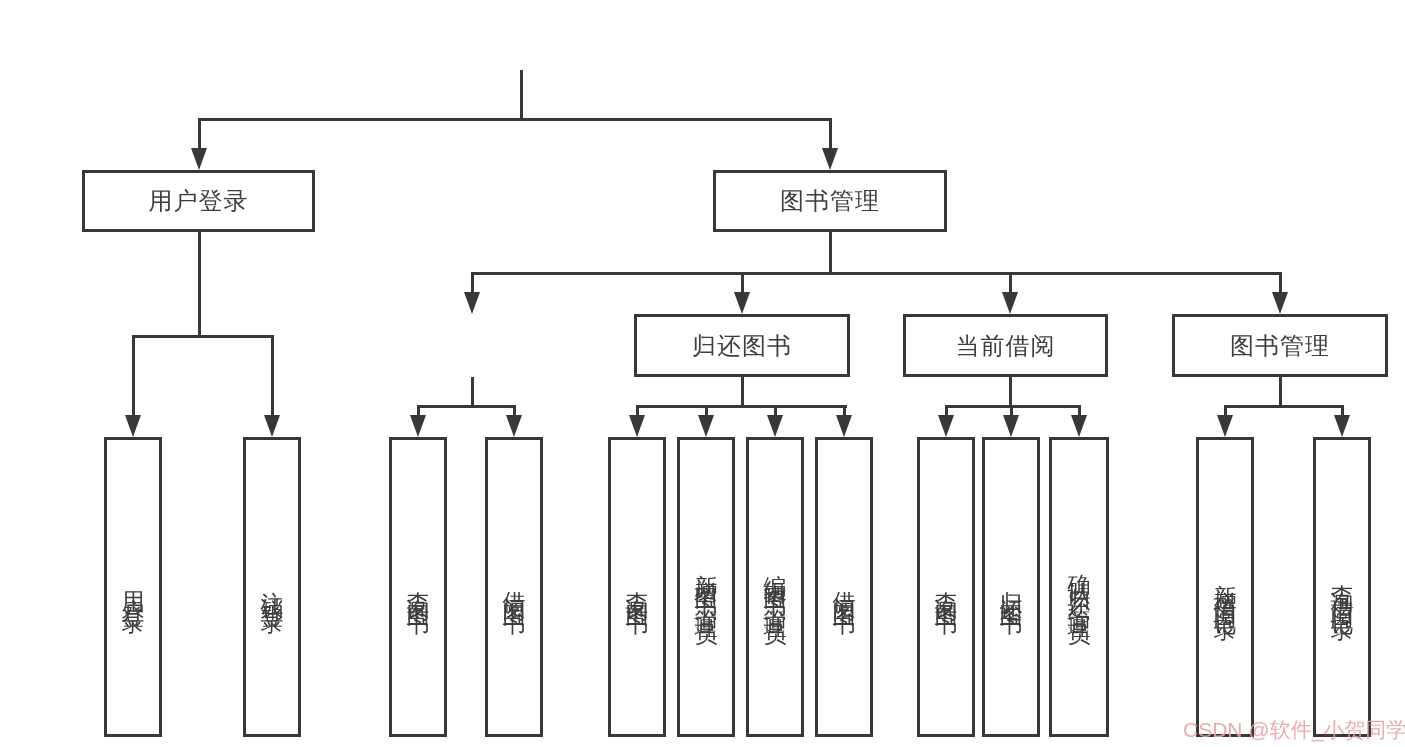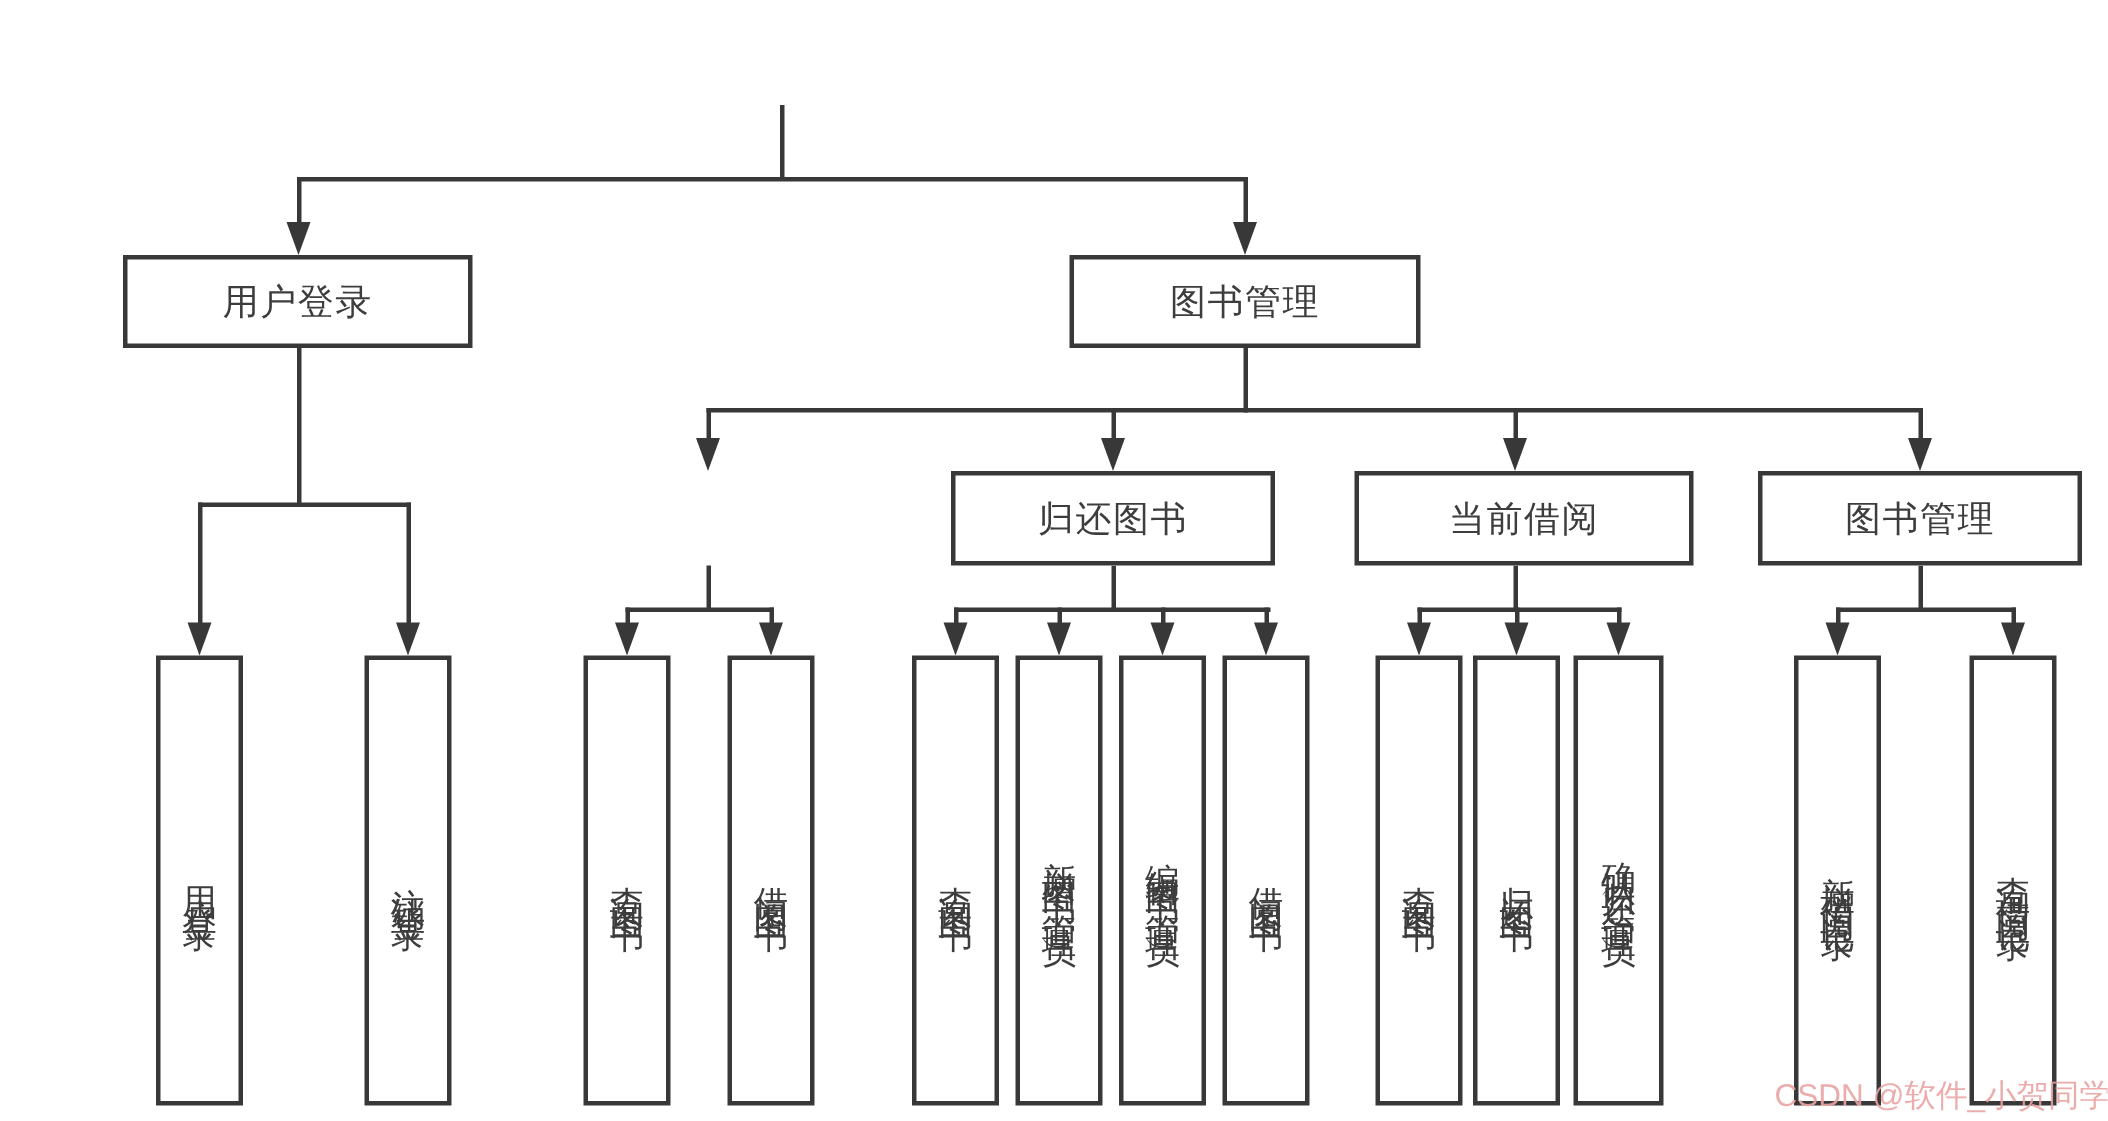--- a/index.html
+++ b/index.html
@@ -64,21 +64,21 @@
   <div class="vl" style="left:740.5px;top:272px;height:23px;"></div>
   <div class="ar" style="left:734px;top:292px;"></div>
   <div class="vl" style="left:1008.5px;top:272px;height:23px;"></div>
   <div class="ar" style="left:1002px;top:292px;"></div>
   <div class="vl" style="left:1278.5px;top:272px;height:23px;"></div>
   <div class="ar" style="left:1272px;top:292px;"></div>
 
   <div class="box" style="left:634px;top:314px;width:216px;height:63px;">
     <span>归还图书</span>
   </div>
-  <div class="box" style="left:903px;top:314px;width:226px;height:63px;">
+  <div class="box" style="left:903px;top:314px;width:205px;height:63px;">
     <span>当前借阅</span>
   </div>
   <div class="box" style="left:1172px;top:314px;width:216px;height:63px;">
     <span>图书管理</span>
   </div>
 
   <div class="vl" style="left:470.5px;top:377px;height:30px;"></div>
   <div class="hl" style="left:416.5px;top:405px;width:99px;"></div>
   <div class="vl" style="left:416.5px;top:405px;height:13px;"></div>
   <div class="ar" style="left:410px;top:415px;"></div>

